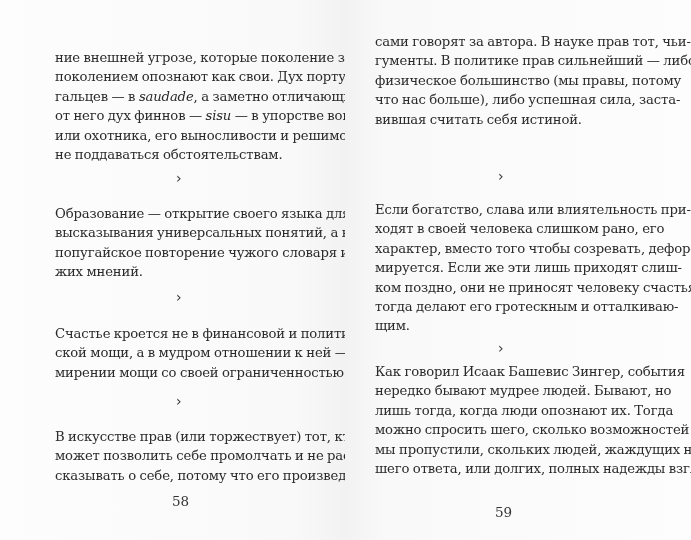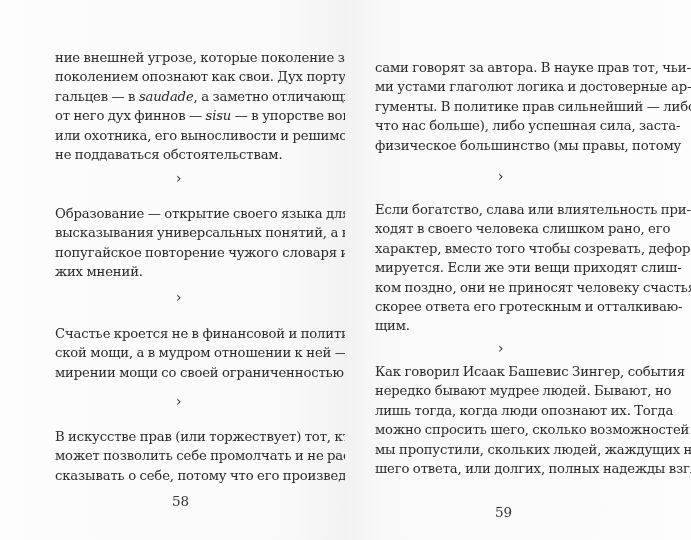--- a/index.html
+++ b/index.html
@@ -72,37 +72,37 @@
       <span class="ln">В искусстве прав (или торжествует) тот, кто</span>
       <span class="ln">может позволить себе промолчать и не рас-</span>
       <span class="ln">сказывать о себе, потому что его произведения</span>
     </div>
 
     <div class="pnum" style="left:172px; top:493px;">58</div>
   </div>
 
   <div class="page right">
 
-    <div class="block" style="top:58px;">
+    <div class="block" style="top:32px;">
       <span class="ln">сами говорят за автора. В науке прав тот, чьи-</span>
-      <span class="ln">ми устами глаголют логика и достоверные ар-</span>
       <span class="ln">гументы. В политике прав сильнейший — либо</span>
+      <span class="ln">физическое большинство (мы правы, потому</span>
       <span class="ln">что нас больше), либо успешная сила, заста-</span>
-      <span class="ln">физическое большинство (мы правы, потому</span>
+      <span class="ln last">вившая считать себя истиной.</span>
     </div>
 
     <div class="orn" style="left:153px; top:168px;">›</div>
 
     <div class="block" style="top:200px;">
       <span class="ln">Если богатство, слава или влиятельность при-</span>
-      <span class="ln">ходят в своего человека слишком рано, его</span>
+      <span class="ln">ходят в своей человека слишком рано, его</span>
       <span class="ln">характер, вместо того чтобы созревать, дефор-</span>
-      <span class="ln">мируется. Если же эти вещи приходят слиш-</span>
+      <span class="ln">мируется. Если же эти лишь приходят слиш-</span>
       <span class="ln">ком поздно, они не приносят человеку счастья,</span>
-      <span class="ln">скорее ответа его гротескным и отталкиваю-</span>
+      <span class="ln">тогда делают его гротескным и отталкиваю-</span>
       <span class="ln last">щим.</span>
     </div>
 
     <div class="orn" style="left:153px; top:340px;">›</div>
 
     <div class="block" style="top:362px;">
       <span class="ln">Как говорил Исаак Башевис Зингер, события</span>
       <span class="ln">нередко бывают мудрее людей. Бывают, но</span>
       <span class="ln">лишь тогда, когда люди опознают их. Тогда</span>
       <span class="ln">можно спросить шего, сколько возможностей</span>

